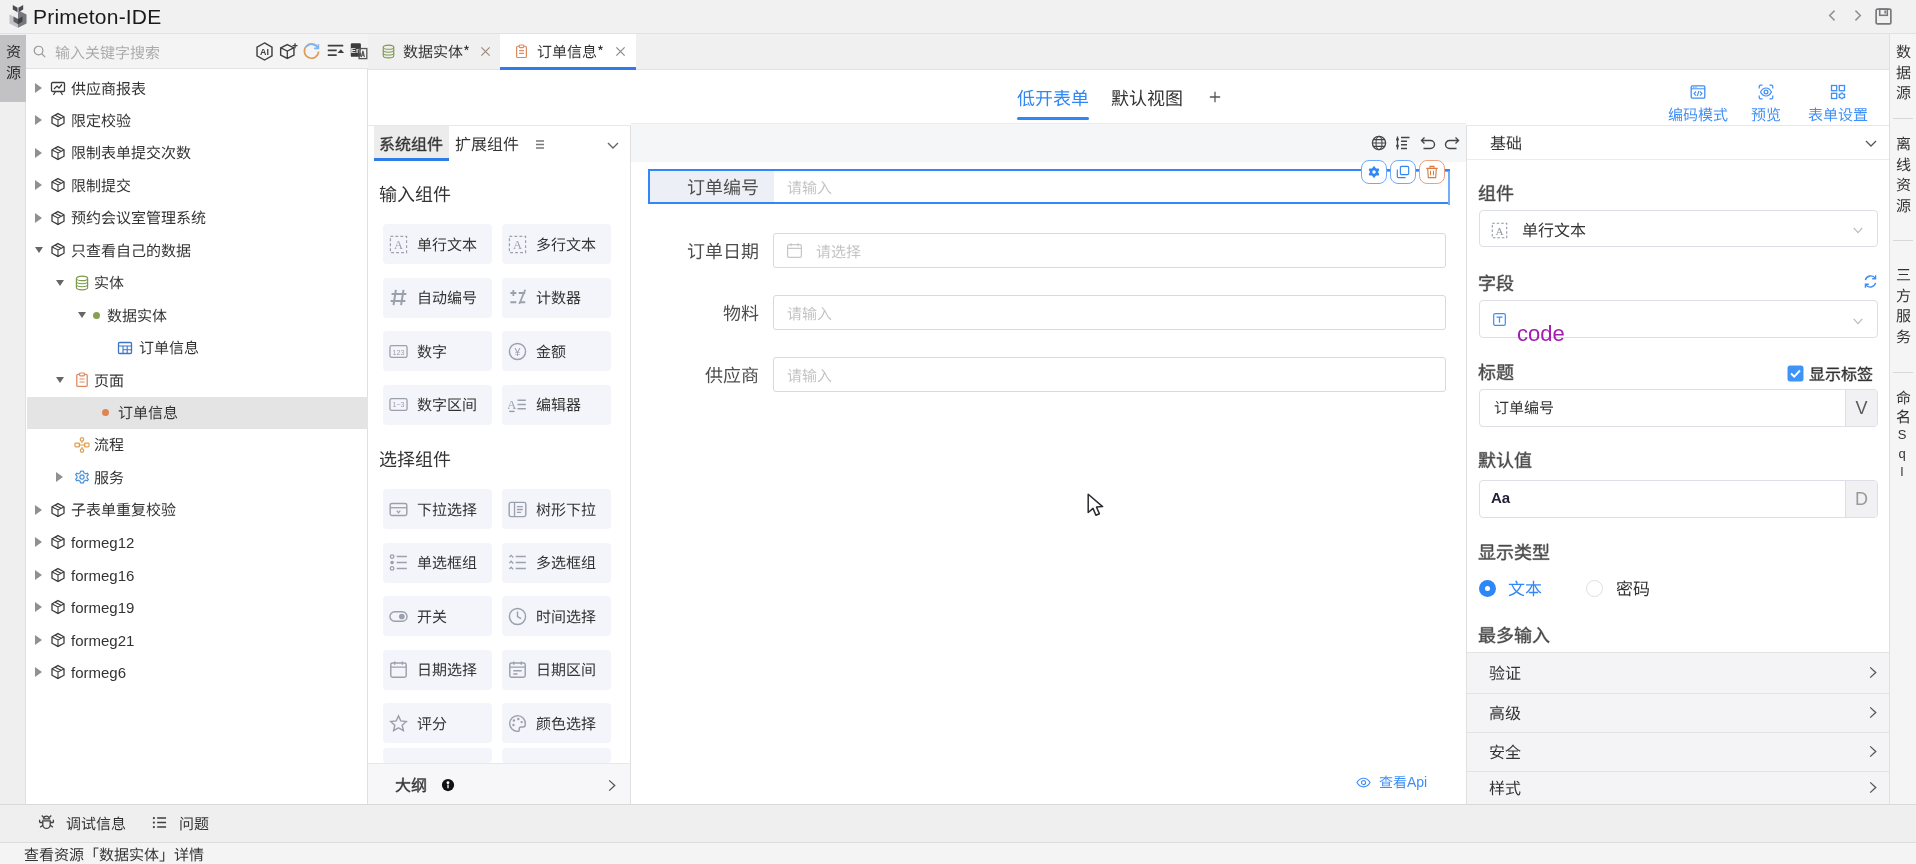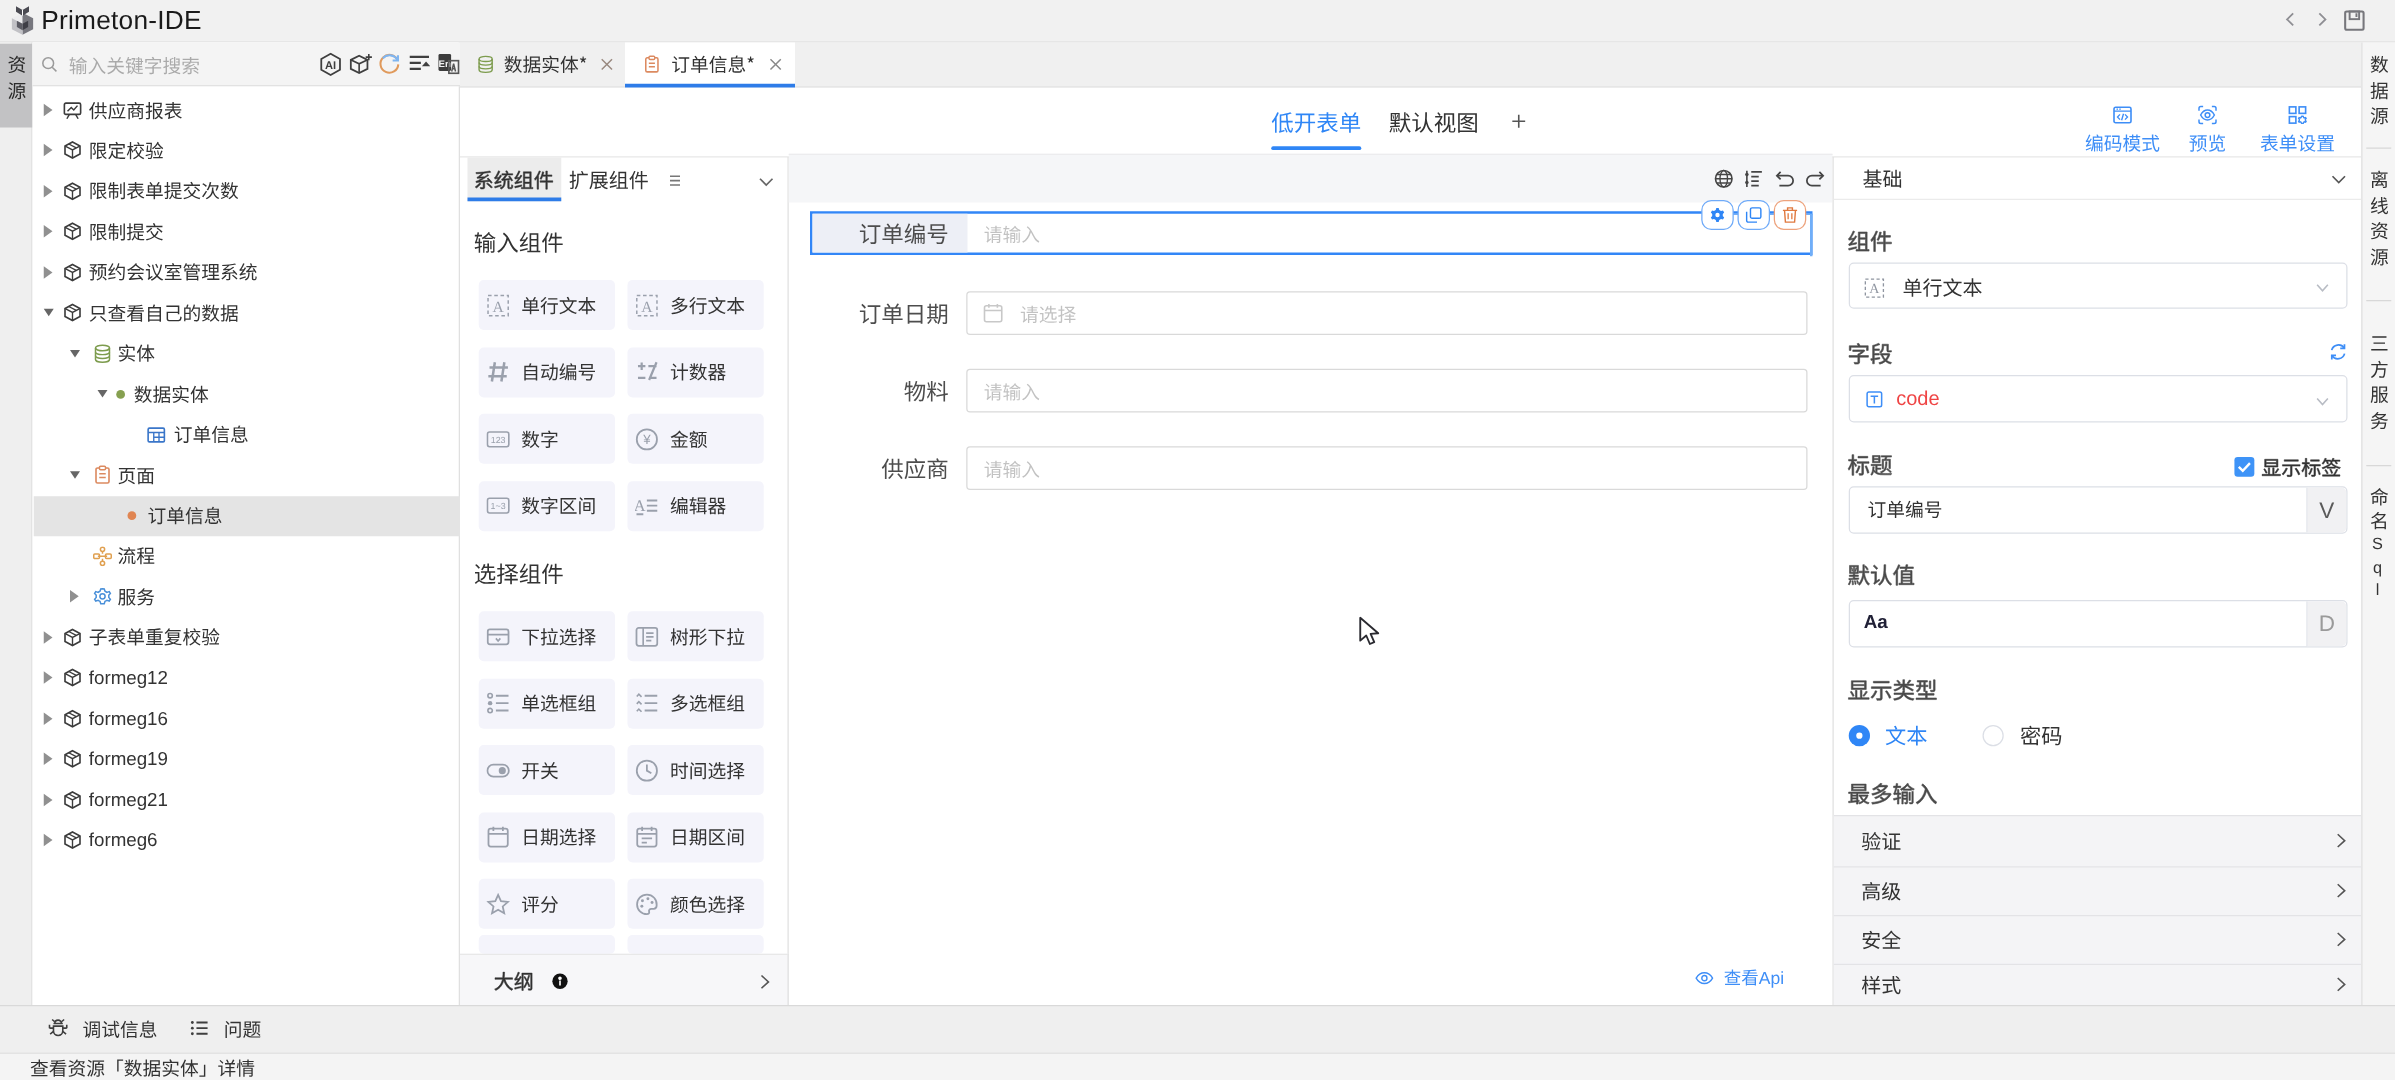--- a/index.html
+++ b/index.html
@@ -1093,21 +1093,21 @@
         <path d="M2.6 14.6L2.6 11L6.2 11" fill="none" stroke="currentColor" stroke-width="1.5"></path>
       </svg>
     </div>
     <div style="position:absolute;left:1479px;top:300px;width:399px;height:38px;border:1px solid #dcdfe6;border-radius:4px;"></div>
     <div style="position:absolute;left:1492px;top:312px;">
       <svg class="ic" style="color:#3e8ef7;" width="15" height="15" viewBox="0 0 16 16">
         <rect x="1.8" y="1.8" width="12.4" height="12.4" rx="1.5" fill="none" stroke="currentColor" stroke-width="1.3"></rect>
         <path d="M4.8 5.4H11.2M8 5.4V11.5" stroke="currentColor" stroke-width="1.3" fill="none"></path>
       </svg>
     </div>
-    <div style="position:absolute;left:1517px;top:311px;font-size:16px;color:#ef4444">code</div>
+    <div style="position:absolute;left:1517px;top:321px;font-size:22px;color:#a21caf">code</div>
     <svg style="position:absolute;left:1852px;top:315px;" width="12" height="12" viewBox="0 0 14 14">
       <path d="M2 4.5L7 10L12 4.5" fill="none" stroke="#b8bcc4" stroke-width="1.5"></path>
     </svg>
     <div class="fx" style="position:absolute;left:1478px;top:362px;height:20px;">
       <svg class="t" style="color:#4a4a4a" width="36.0" height="18.0" viewBox="0 -880 2000 1000">
         <g transform="scale(1,-1)" class="bb">
           <use href="#g107" x="0"></use>
           <use href="#g108" x="1000"></use>
         </g>
       </svg>

